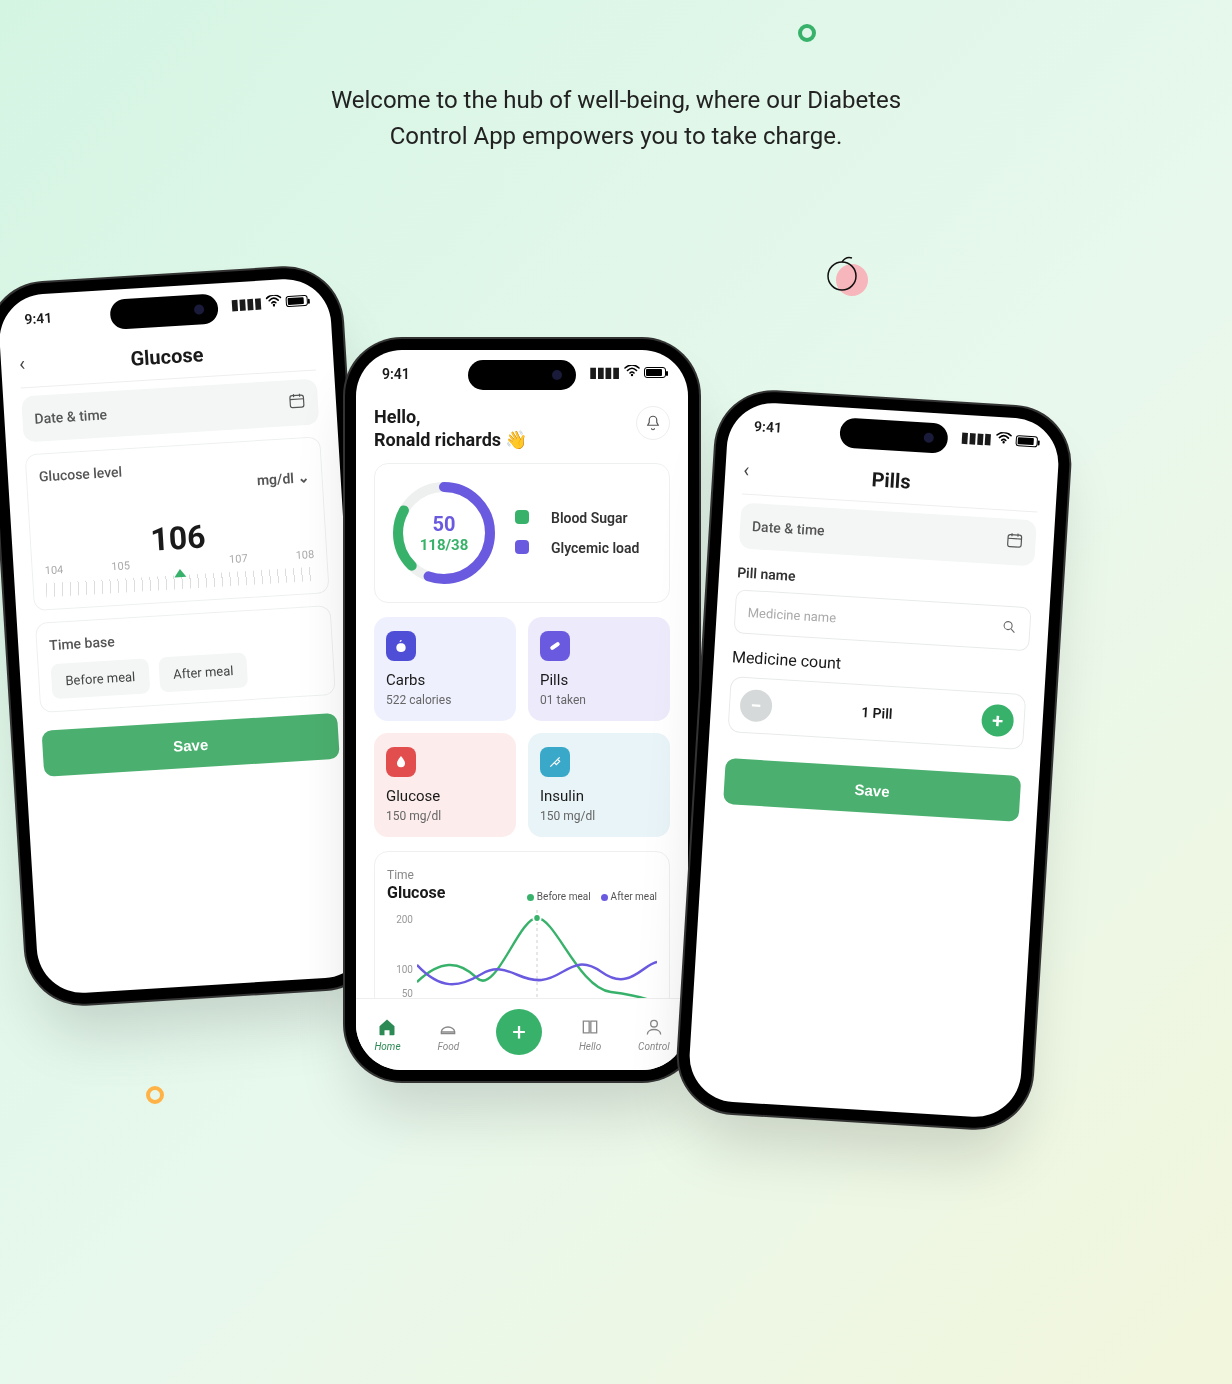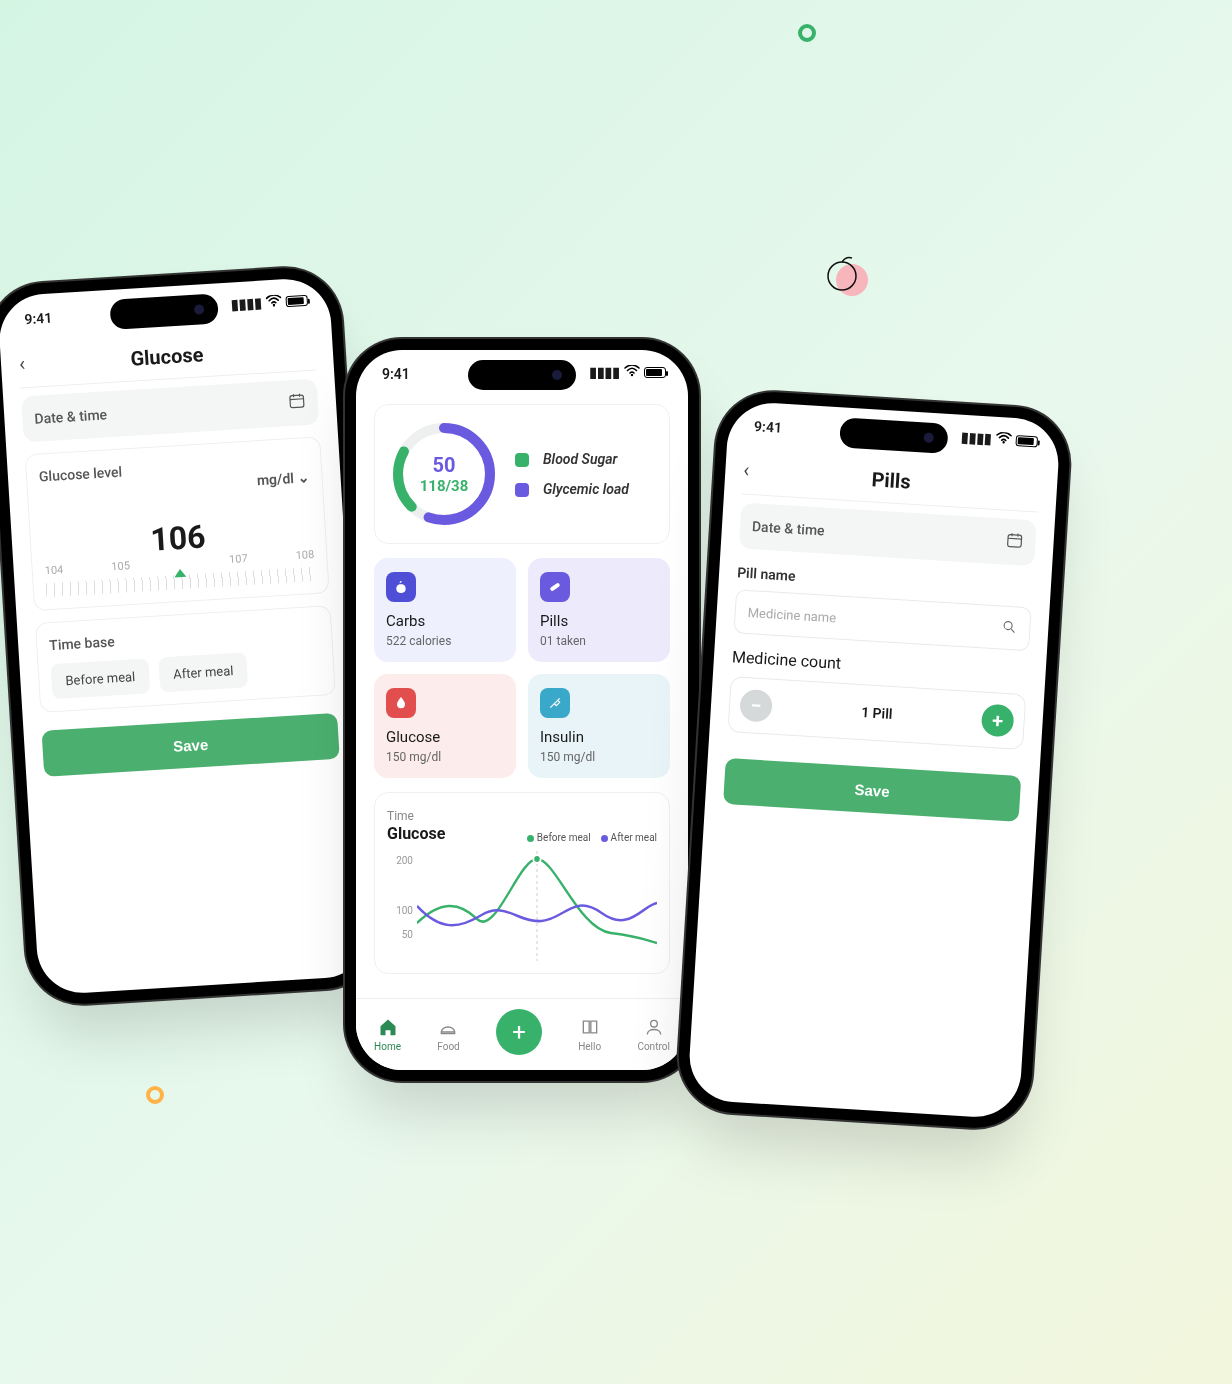--- a/index.html
+++ b/index.html
@@ -98,21 +98,21 @@
 .wave{font-size:18px;}
 .bell{width:34px;height:34px;border:1px solid #eee;border-radius:50%;display:flex;align-items:center;justify-content:center;color:#555;}
 
 .gaugecard{background:#fff;border:1px solid #eef0f0;border-radius:14px;padding:14px;margin-top:6px;display:flex;gap:16px;align-items:center;}
 .gauge{width:110px;height:110px;position:relative;flex-shrink:0;}
 .gauge svg{transform:rotate(-90deg);}
 .gauge .vals{position:absolute;top:0;left:0;right:0;bottom:0;display:flex;flex-direction:column;align-items:center;justify-content:center;font-weight:700;}
 .gauge .v1{color:#6a5ae0;font-size:20px;}
 .gauge .v2{color:#38b26b;font-size:15px;}
 .legend{display:flex;flex-direction:column;gap:14px;font-size:14px;color:#333;font-weight:600;}
-.lg{display:flex;align-items:flex-end;gap:14px;font-style:italic;}
+.lg{display:flex;align-items:flex-start;gap:22px;}
 .sq{width:14px;height:14px;border-radius:4px;}
 .sq.green{background:#38b26b;}.sq.purple{background:#6a5ae0;}
 
 .tiles{display:grid;grid-template-columns:1fr 1fr;gap:12px;margin-top:14px;}
 .tile{border-radius:14px;padding:14px 12px;}
 .tile .ico{width:30px;height:30px;border-radius:8px;display:flex;align-items:center;justify-content:center;color:#fff;margin-bottom:10px;}
 .tile h4{font-size:15px;font-weight:400;margin-bottom:4px;}
 .tile p{font-size:12px;color:#666;}
 .t-carbs{background:#eef0fd;}.t-carbs .ico{background:#4e4ed6;}
 .t-pills{background:#edeafc;}.t-pills .ico{background:#6a5ae0;}
@@ -125,21 +125,21 @@
 .chartcard .head .l h4{font-size:16px;font-weight:700;}
 .chartcard .head .r{font-size:10px;color:#555;display:flex;gap:10px;}
 .dot{width:7px;height:7px;border-radius:50%;display:inline-block;margin-right:3px;vertical-align:middle;}
 .dot.g{background:#38b26b;}.dot.pu{background:#6a5ae0;}
 .chartarea{position:relative;height:110px;margin-top:8px;}
 .chartarea svg{position:absolute;top:0;left:30px;right:0;bottom:0;width:calc(100% - 30px);height:100%;}
 .chart-ylabels{position:absolute;left:0;top:0;bottom:0;width:28px;font-size:10px;color:#999;}
 .chart-ylabels span{position:absolute;right:2px;}
 
 .tabbar{position:absolute;left:0;right:0;bottom:0;height:72px;border-top:1px solid #eee;background:#fff;display:flex;align-items:center;justify-content:space-around;}
-.tab{display:flex;flex-direction:column;align-items:center;gap:0;font-size:10px;color:#888;}
+.tab{display:flex;flex-direction:column;align-items:center;gap:0;font-size:10px;color:#888;font-style:italic;}
 .tab.active{color:#2c8a54;}
 .tab .ti{font-size:18px;}
 .fab{width:46px;height:46px;border-radius:50%;background:#38b26b;color:#fff;display:flex;align-items:center;justify-content:center;font-size:24px;margin-top:-6px;}
 
 
 .p3 { left:700px; top:134px; transform:rotate(3.5deg); }
 .field{margin-top:14px;}
 .field label{font-size:14px;font-weight:600;color:#333;}
 .input{margin-top:8px;background:#fff;border:1px solid #e8eaea;border-radius:10px;height:44px;display:flex;align-items:center;justify-content:space-between;padding:0 12px;font-size:13px;color:#aaa;}
 .counter{margin-top:14px;}
@@ -157,20 +157,21 @@
 <div class="deco-donut-orange"></div>
 <div class="deco-peach">
   <div class="blob"></div>
   <svg width="40" height="40" viewBox="0 0 40 40">
     <circle cx="18" cy="22" r="14" fill="none" stroke="#111" stroke-width="1.5"></circle>
     <path d="M18 8 q4 -6 10 -4" fill="none" stroke="#111" stroke-width="1.5"></path>
   </svg>
 </div>
 
 <div class="headline">
+  <p>Welcome to the hub of well-being, where our Diabetes Control App empowers you to take charge.</p>
 </div>
 
 <div class="phones">
 
   <div class="phone p1">
     <div class="notch"></div>
     <div class="statusbar">
       <span class="time">9:41</span>
       <span class="right">
         <span class="signal">▮▮▮▮</span>
@@ -236,20 +237,32 @@
         <span class="wifi">
           <svg width="16" height="12" viewBox="0 0 16 12">
               <path d="M1 3 Q8 -3 15 3 M3.5 5.5 Q8 1 12.5 5.5 M6 8 Q8 6 10 8" fill="none" stroke="#000" stroke-width="1.6" stroke-linecap="round"></path>
               <circle cx="8" cy="10" r="1.2" fill="#000"></circle>
             </svg>
         </span>
         <span class="battery"></span>
       </span>
     </div>
     <div class="screen">
+      <div class="greet">
+        <h3>
+          <span>Hello,</span><br>
+          <span>Ronald richards</span>
+          <span class="wave">👋</span>
+        </h3>
+        <div class="bell">
+          <svg width="18" height="18" viewBox="0 0 24 24">
+              <path d="M12 3a5 5 0 0 1 5 5v3l2 4H5l2-4V8a5 5 0 0 1 5-5zM10 19a2 2 0 0 0 4 0" fill="none" stroke="#555" stroke-width="1.6"></path>
+            </svg>
+        </div>
+      </div>
 
       <div class="gaugecard">
         <div class="gauge">
           <svg width="110" height="110" viewBox="0 0 110 110">
             <circle cx="55" cy="55" r="46" fill="none" stroke="#eef0f0" stroke-width="10"></circle>
             <circle cx="55" cy="55" r="46" fill="none" stroke="#6a5ae0" stroke-width="10" stroke-dasharray="160 300" stroke-linecap="round"></circle>
             <circle cx="55" cy="55" r="46" fill="none" stroke="#38b26b" stroke-width="10" stroke-dasharray="60 300" stroke-dashoffset="-180" stroke-linecap="round"></circle>
           </svg>
           <div class="vals">
             <span class="v1">50</span>

